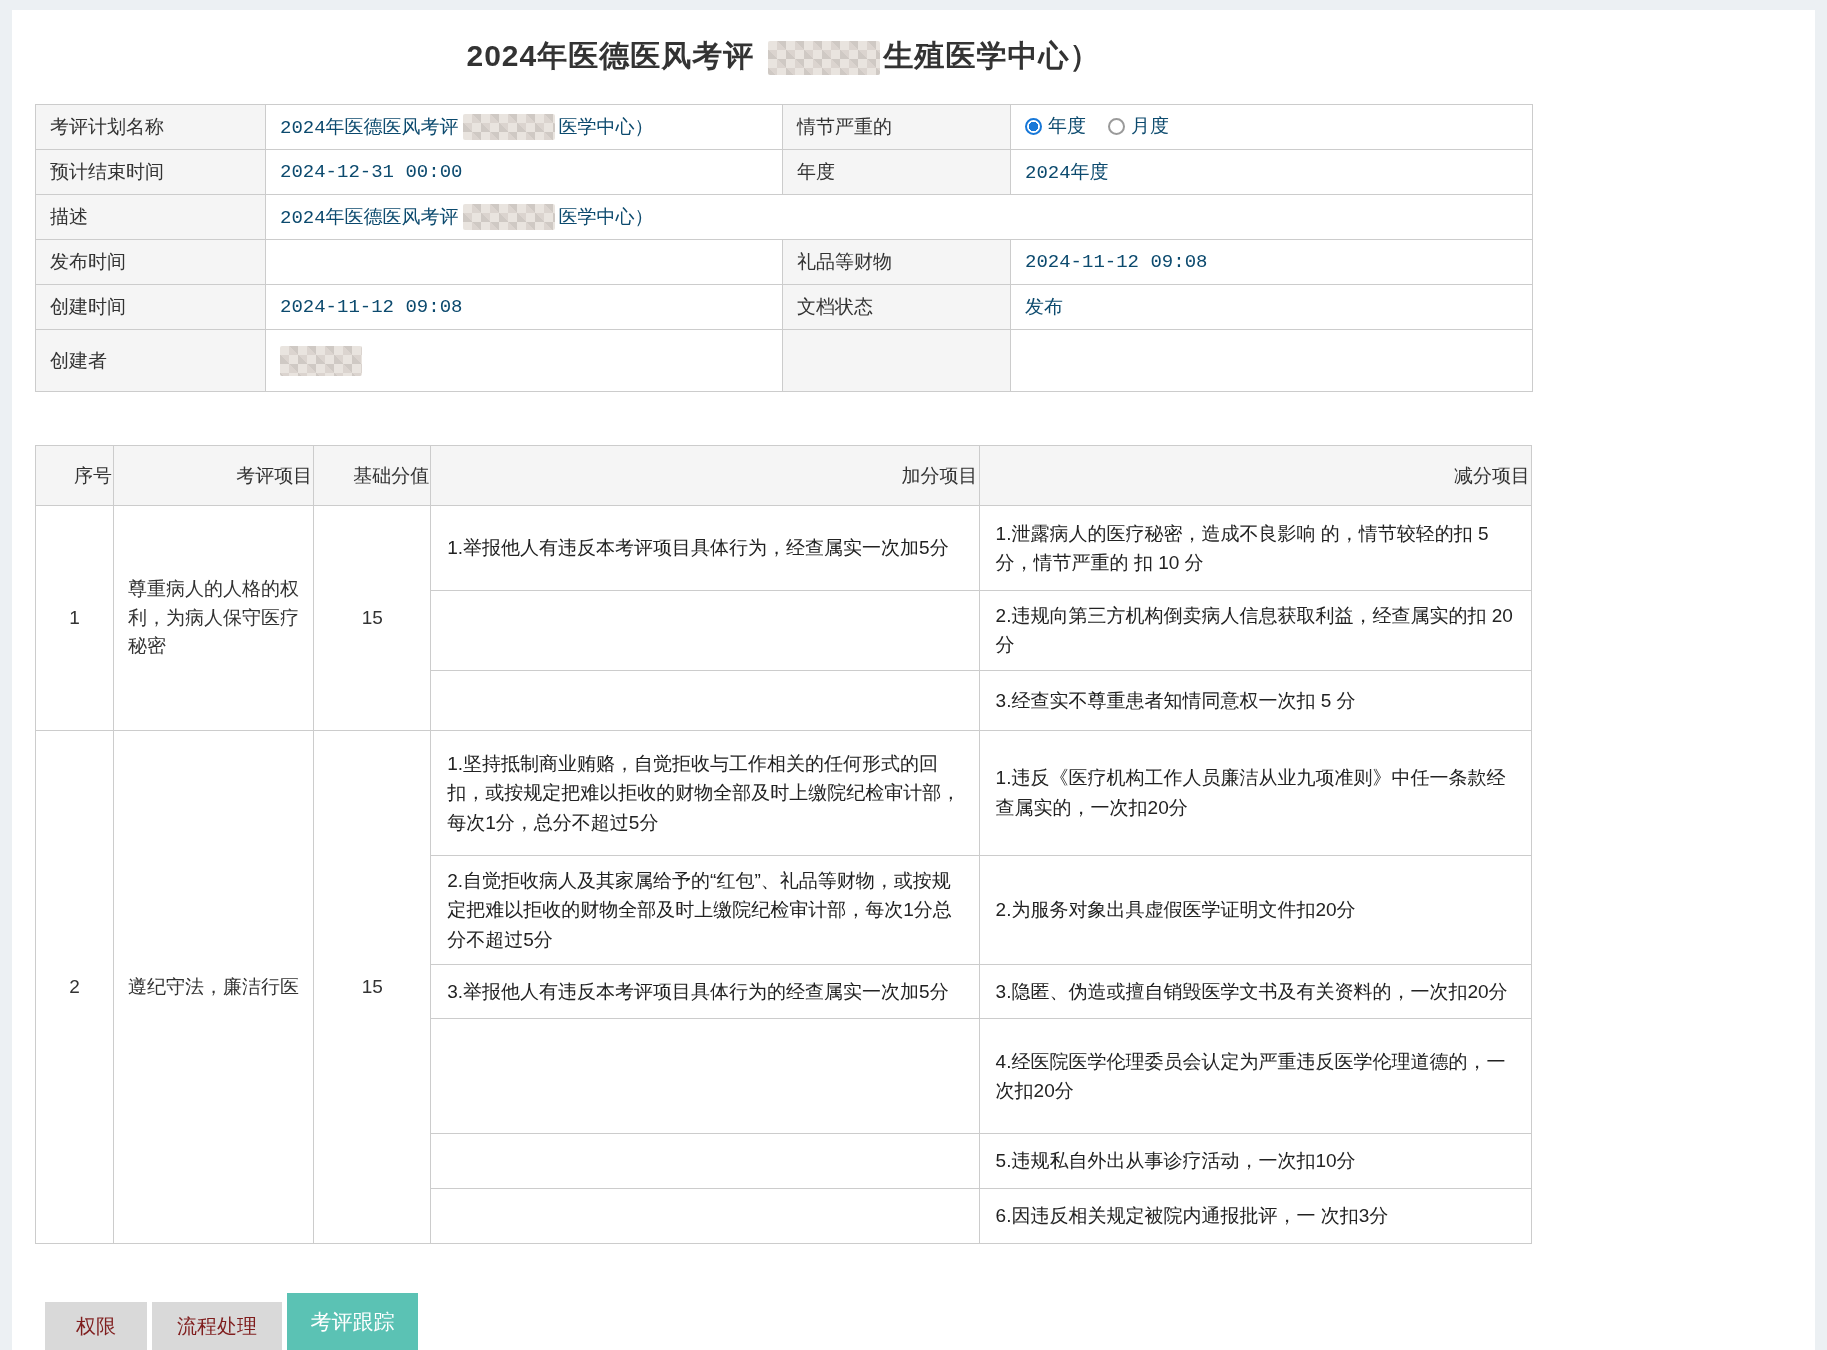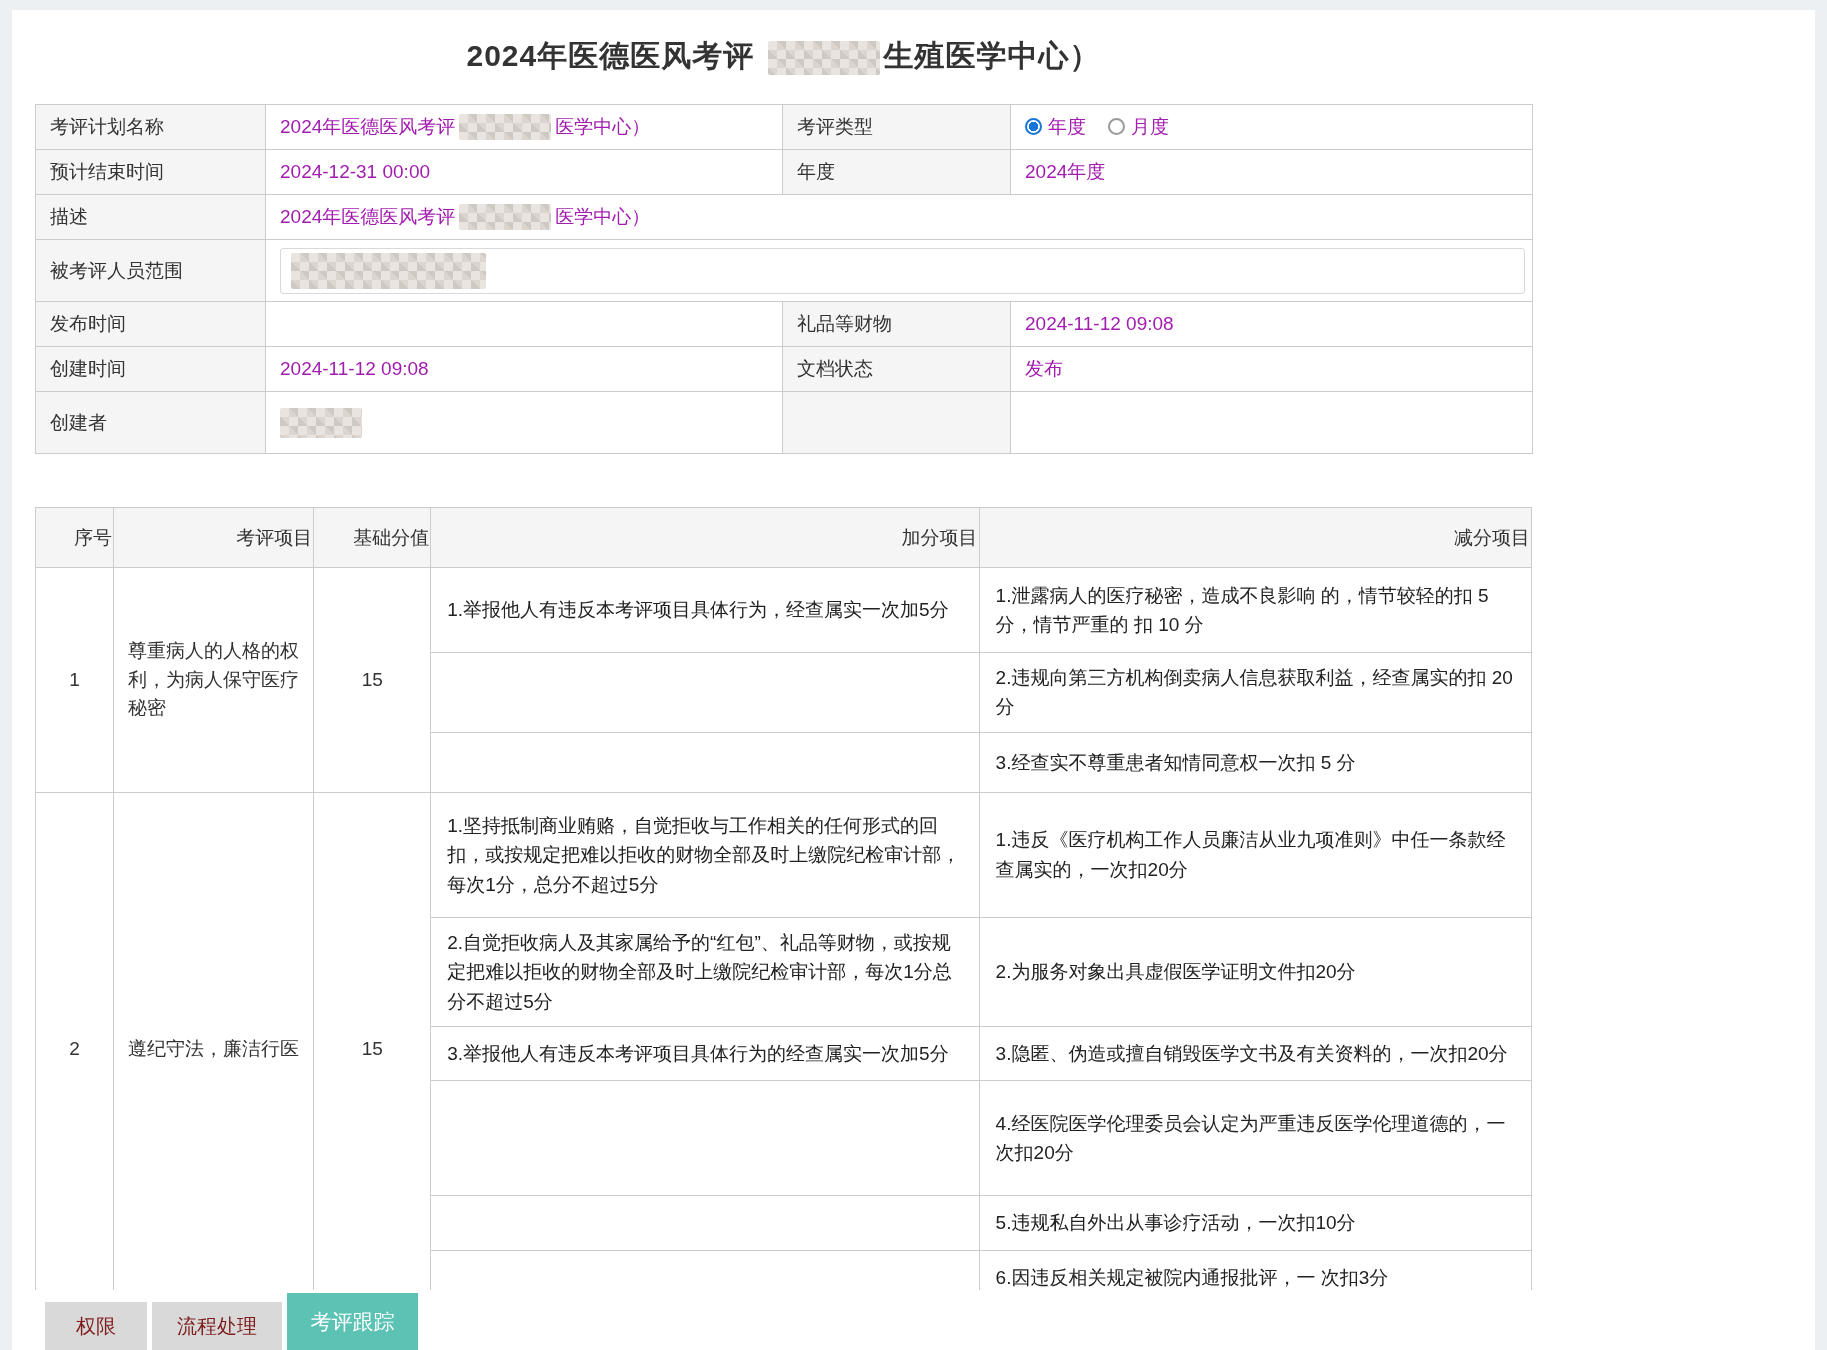--- a/index.html
+++ b/index.html
@@ -5,21 +5,21 @@
   html,body{margin:0;padding:0;}
   body{font-family:"Liberation Sans","DejaVu Sans",sans-serif;color:#333;}
   .page{position:relative;width:1827px;height:1350px;background:#ecf0f3;overflow:hidden;}
   .panel{position:absolute;left:12px;top:10px;right:12px;bottom:0;background:#fff;overflow:hidden;}
   .content{padding:16px 0 0 23px;width:1497px;}
   .title{margin:8px 0 26px 0;text-align:center;font-size:30px;font-weight:600;color:#333;letter-spacing:1px;line-height:44px;}
   table{border-collapse:collapse;table-layout:fixed;}
   .info-table{width:1497px;font-size:19px;}
   .info-table td{border:1px solid #ccc;padding:0 14px;box-sizing:border-box;overflow:hidden;}
   .info-table td.lbl{background:#f5f5f5;color:#333;}
-  .info-table td.val{background:#fff;color:#a21caf;}
+  .info-table td.val{background:#fff;color:#0c4a6e;font-family:Liberation Mono, monospace;}
   .mosaic{display:inline-block;vertical-align:middle;border-radius:2px;background-color:#e9e4df;
     background-image:linear-gradient(45deg,#cfc9c4 25%,transparent 25%,transparent 75%,#cfc9c4 75%),
                      linear-gradient(45deg,#dbd4cf 25%,transparent 25%,transparent 75%,#dbd4cf 75%);
     background-size:18px 18px;background-position:0 0,9px 9px;}
   .scope-box{box-sizing:border-box;width:1245px;height:46px;margin:5px 0;border:1px solid #d9d9d9;border-radius:3px;background:#fff;display:flex;align-items:center;padding-left:10px;}
   .radio-group{display:inline-flex;align-items:center;gap:22px;}
   .radio-item{display:inline-flex;align-items:center;cursor:pointer;}
   .radio{display:inline-block;width:17px;height:17px;box-sizing:border-box;border-radius:50%;border:2px solid #9a9a9a;background:#fff;margin-right:6px;}
   .radio.on{border-color:var(--radio,#1677d8);background:radial-gradient(circle,var(--radio,#1677d8) 0 4.5px,#fff 5px);}
   .eval-table{width:1497px;margin-top:53px;font-size:19px;}
@@ -47,21 +47,21 @@
         <colgroup>
             <col style="width:230px">
             <col style="width:517px">
             <col style="width:228px">
             <col style="width:522px">
           </colgroup>
         <tbody>
             <tr style="height:45px">
           <td class="lbl">考评计划名称</td>
           <td class="val"><span>2024年医德医风考评</span><span class="mosaic" style="width:92px;height:26px;margin:0 4px;"></span><span>医学中心）</span></td>
-          <td class="lbl">考评类型</td>
+          <td class="lbl">情节严重的</td>
           <td class="val">
             <span class="radio-group">
               <span class="radio-item">
                     <span class="radio on"></span>
                     <span>年度</span>
                   </span>
               <span class="radio-item">
                     <span class="radio"></span>
                     <span>月度</span>
                   </span>
@@ -70,28 +70,20 @@
         </tr>
         <tr style="height:45px">
           <td class="lbl">预计结束时间</td>
           <td class="val">2024-12-31 00:00</td>
           <td class="lbl">年度</td>
           <td class="val">2024年度</td>
         </tr>
         <tr style="height:45px">
           <td class="lbl">描述</td>
           <td class="val" colspan="3"><span>2024年医德医风考评</span><span class="mosaic" style="width:92px;height:26px;margin:0 4px;"></span><span>医学中心）</span></td>
-        </tr>
-        <tr style="height:62px">
-          <td class="lbl">被考评人员范围</td>
-          <td class="val" colspan="3">
-            <div class="scope-box">
-                  <span class="mosaic" style="width:195px;height:36px;"></span>
-                </div>
-          </td>
         </tr>
         <tr style="height:45px">
           <td class="lbl">发布时间</td>
           <td class="val"></td>
           <td class="lbl">礼品等财物</td>
           <td class="val">2024-11-12 09:08</td>
         </tr>
         <tr style="height:45px">
           <td class="lbl">创建时间</td>
           <td class="val">2024-11-12 09:08</td>

